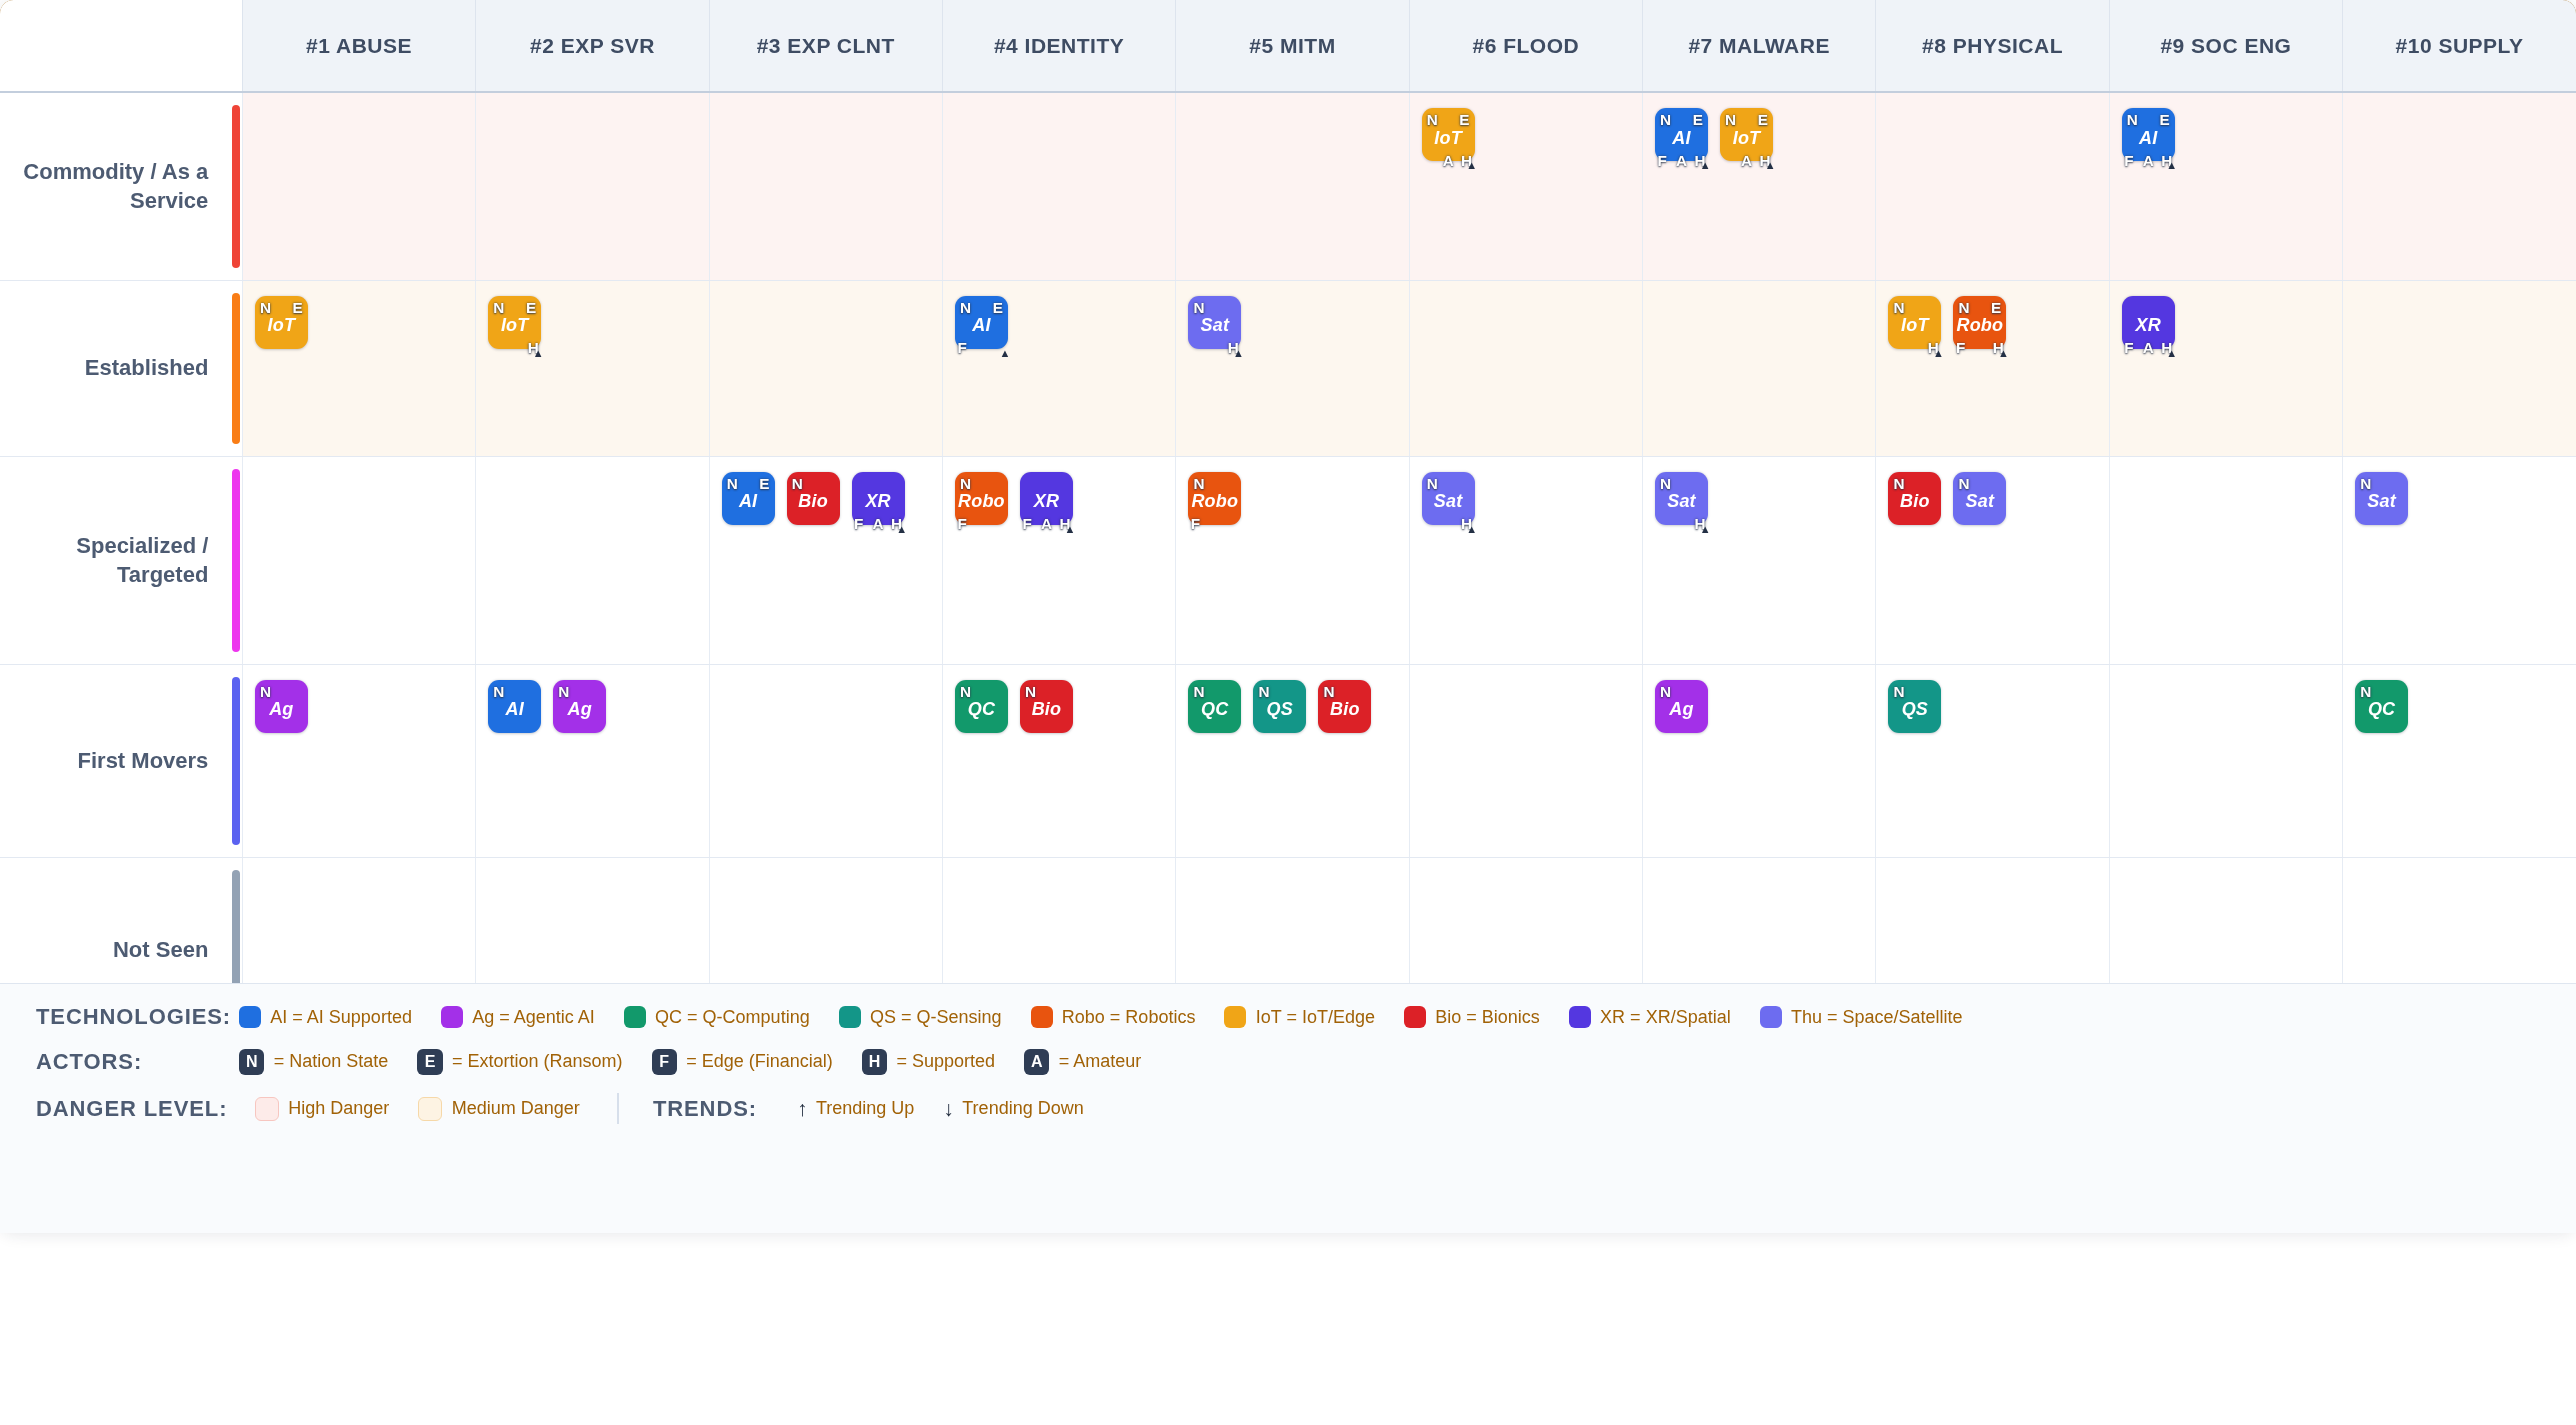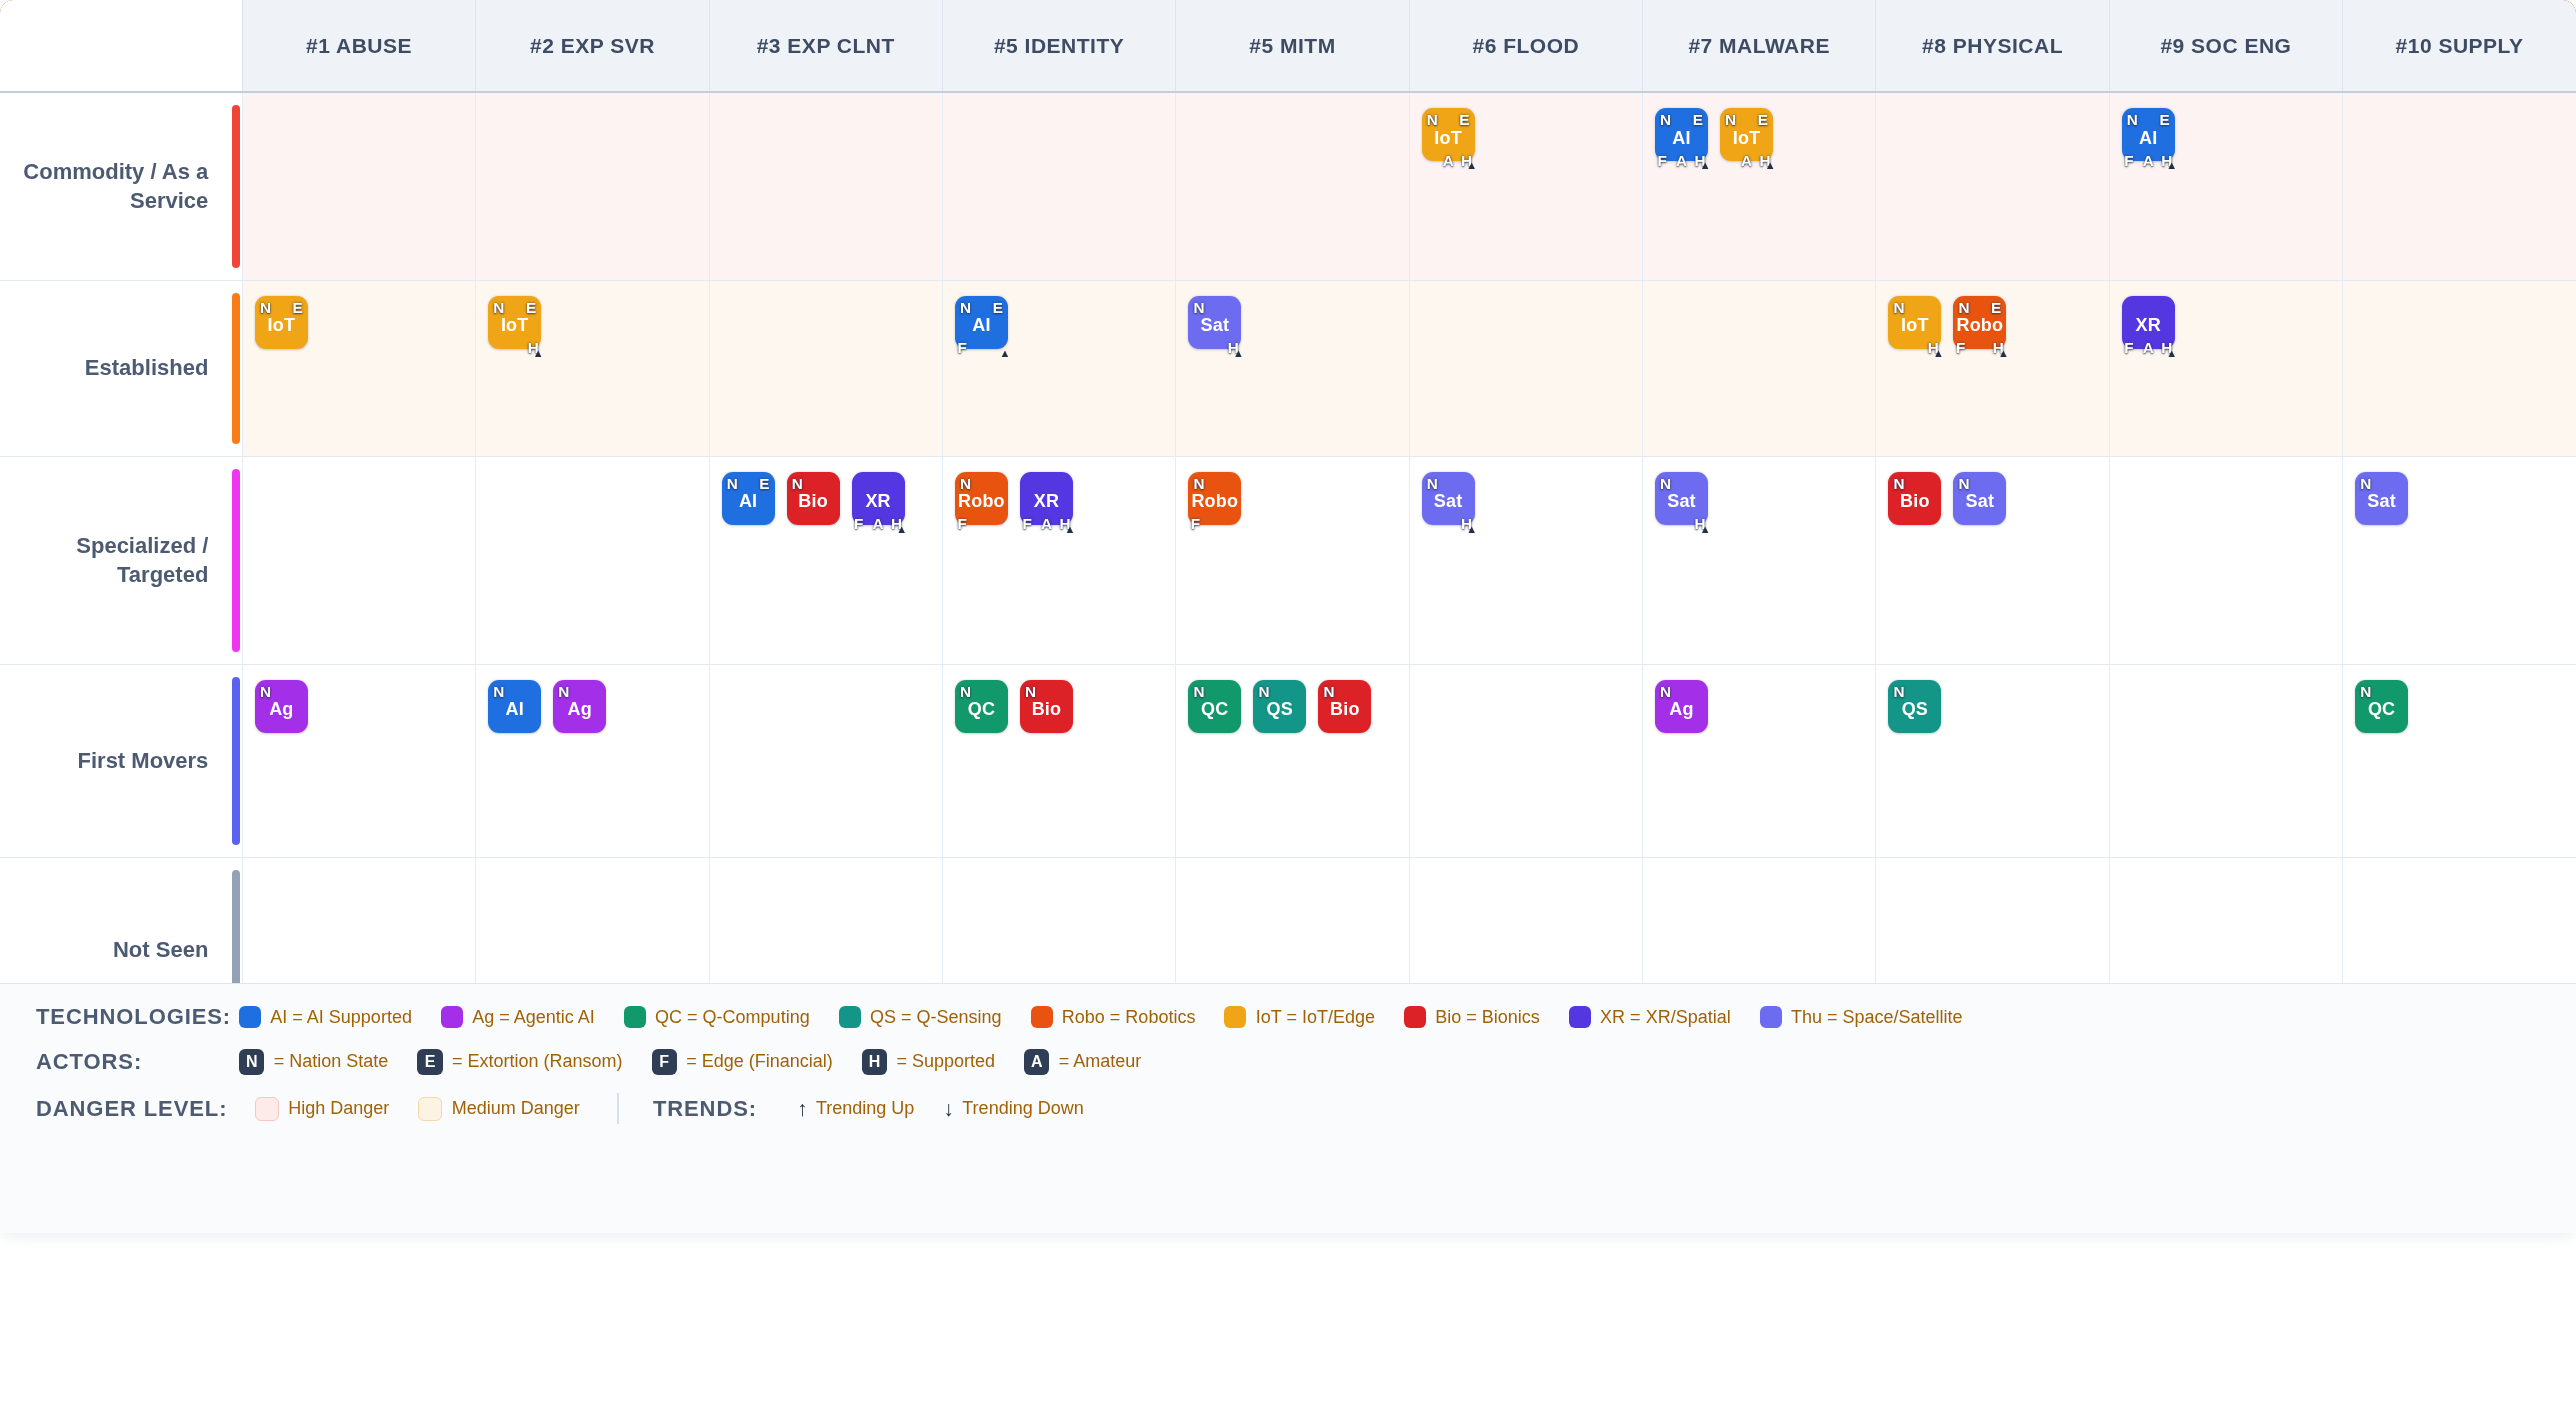--- a/index.html
+++ b/index.html
@@ -107,21 +107,21 @@
     display: flex;
     align-items: center;
     justify-content: center;
     color: #ffffff;
     font-size: 18px;
     font-weight: bold;
     line-height: 1;
     box-shadow: 0 0.8px 2.5px rgba(15,23,42,.22);
     margin-bottom: 8.5px;
   }
-  .card .code { transform: translateY(3.4px); letter-spacing: 0.2px; }
+  .card .code { transform: translateY(3.4px); letter-spacing: 0.2px; font-style: italic; }
   .actor {
     position: absolute;
     font-size: 15.3px;
     font-weight: bold;
     color: #ffffff;
     line-height: 1;
     text-shadow: 0 0 2.5px rgba(40,50,70,.85), 0 0.8px 1.7px rgba(40,50,70,.7);
   }
   .a-N { left: 5.1px;  top: 4.2px; }
   .a-E { right: 5.1px; top: 4.2px; }
@@ -196,21 +196,21 @@
           <col class="datacol">
           <col class="datacol">
         </colgroup>
       <thead>
           <tr id="header-row">
         <th class="corner"></th>
         <th class="corner-accent"></th>
       <th>#1 ABUSE</th>
             <th>#2 EXP SVR</th>
             <th>#3 EXP CLNT</th>
-            <th>#5 IDENTITY</th>
+            <th>#4 IDENTITY</th>
             <th>#5 MITM</th>
             <th>#6 FLOOD</th>
             <th>#7 MALWARE</th>
             <th>#8 PHYSICAL</th>
             <th>#9 SOC ENG</th>
             <th>#10 SUPPLY</th>
           </tr>
         </thead>
       <tbody id="matrix-body">
           <tr class="r-high" style="height: 188px;">

